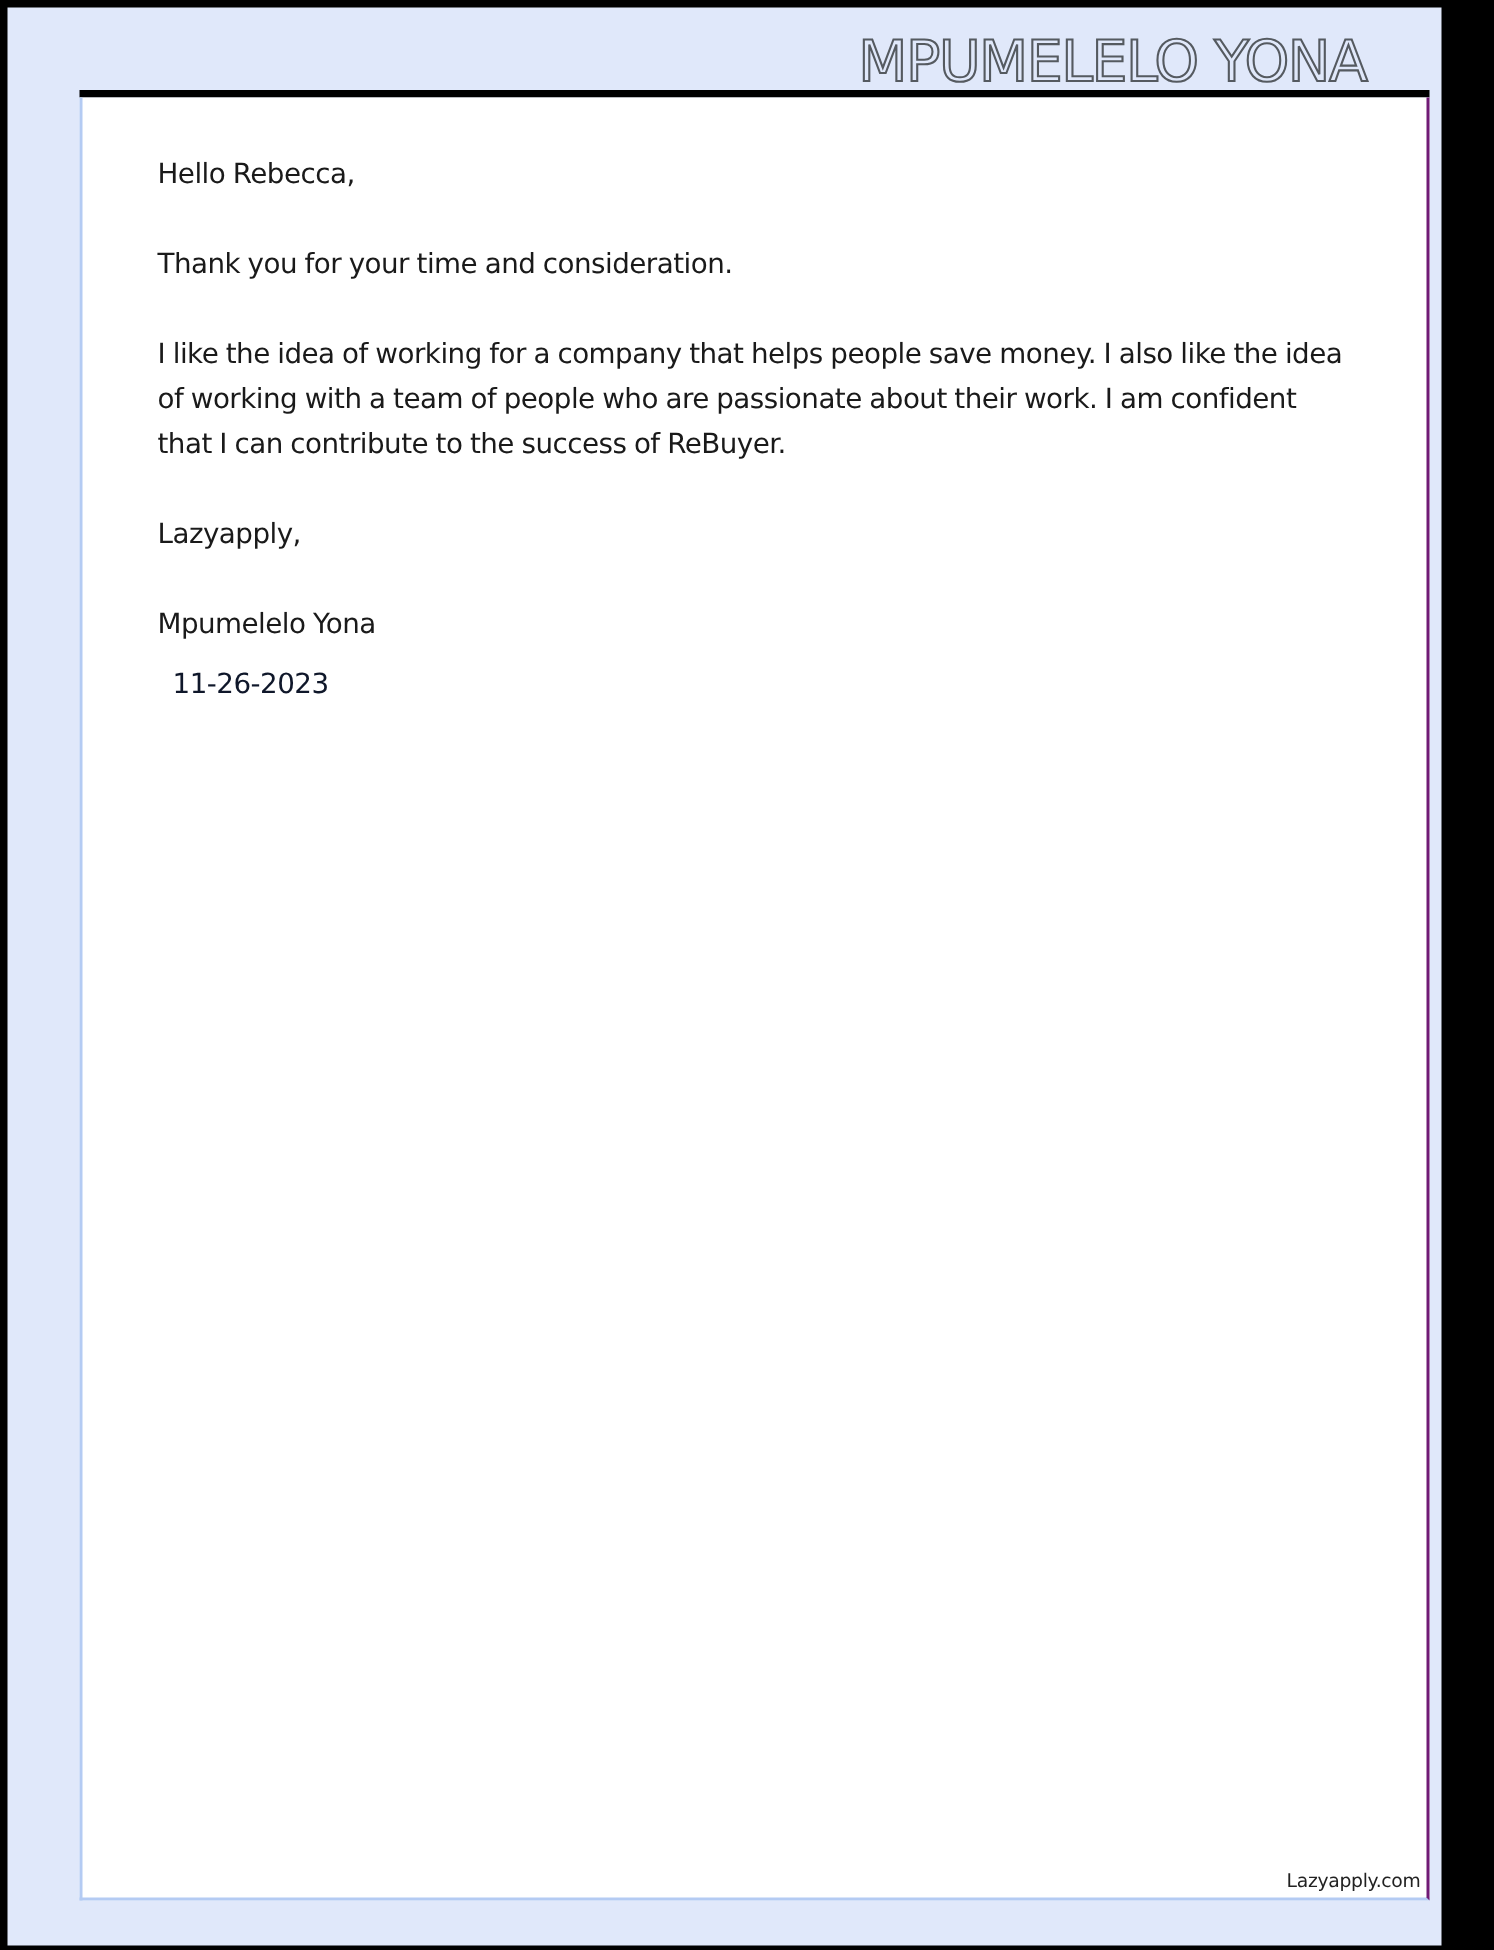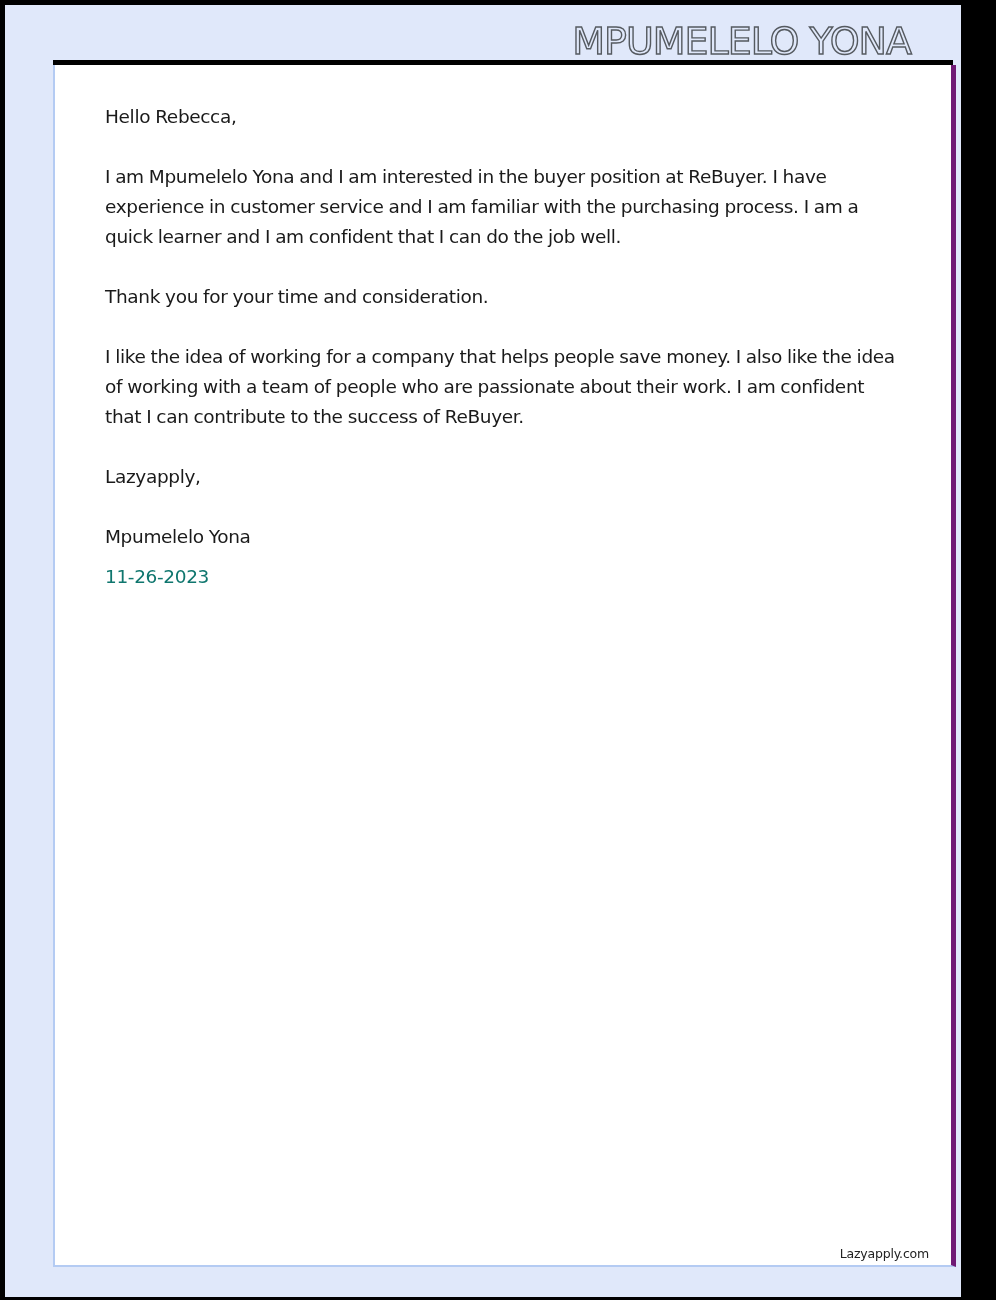--- a/index.html
+++ b/index.html
@@ -43,21 +43,21 @@
       background: #000000;
     }
     .page {
       position: absolute;
       left: 48px;
       top: 60px;
       width: 896px;
       height: 1200px;
       background: #ffffff;
       border-left: 2px solid #b4cbf3;
-      border-right: 5px solid #701a75;
+      border-right: 2px solid #701a75;
       border-bottom: 2px solid #b4cbf3;
     }
     .letter {
       position: absolute;
       left: 50px;
       top: 37px;
       width: 800px;
       font-family: "DejaVu Sans", sans-serif;
       font-size: 18.5px;
       line-height: 30px;
@@ -65,43 +65,42 @@
       letter-spacing: -0.35px;
       word-spacing: -0.5px;
     }
     .letter p {
       margin: 0 0 30px 0;
     }
     .letter p.signature {
       margin-bottom: 10px;
     }
     .letter .date {
-      color: #0f766e;
-      margin: 0;
+      color: #0f172a;
+      margin: 10px;
     }
     .footer-brand {
       position: absolute;
-      right: 22px;
+      right: 4px;
       bottom: 4px;
       font-family: "DejaVu Sans", sans-serif;
       font-size: 12.5px;
       color: #222222;
       letter-spacing: -0.2px;
     }
   </style>
 </head>
 <body>
 
 <div class="frame">
   <div class="name-header">MPUMELELO YONA</div>
   <div class="top-bar"></div>
   <div class="page">
     <div class="letter">
       <p>Hello Rebecca,</p>
-      <p>I am Mpumelelo Yona and I am interested in the buyer position at ReBuyer. I have experience in customer service and I am familiar with the purchasing process. I am a quick learner and I am confident that I can do the job well.</p>
       <p>Thank you for your time and consideration.</p>
       <p>I like the idea of working for a company that helps people save money. I also like the idea of working with a team of people who are passionate about their work. I am confident that I can contribute to the success of ReBuyer.</p>
       <p>Lazyapply,</p>
       <p class="signature">Mpumelelo Yona</p>
       <p class="date">11-26-2023</p>
     </div>
     <div class="footer-brand">Lazyapply.com</div>
   </div>
 </div>
 

